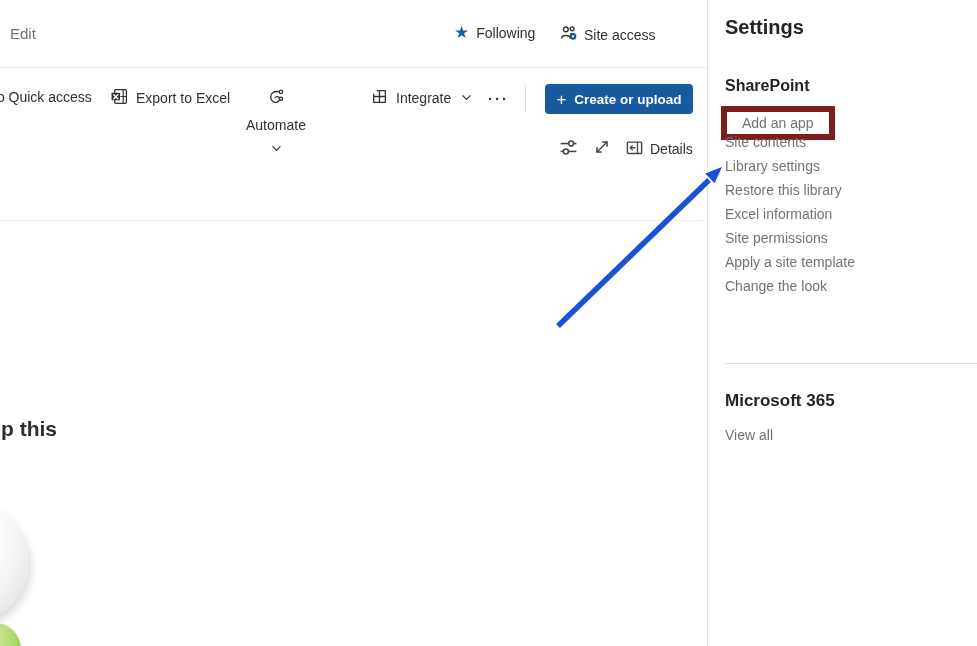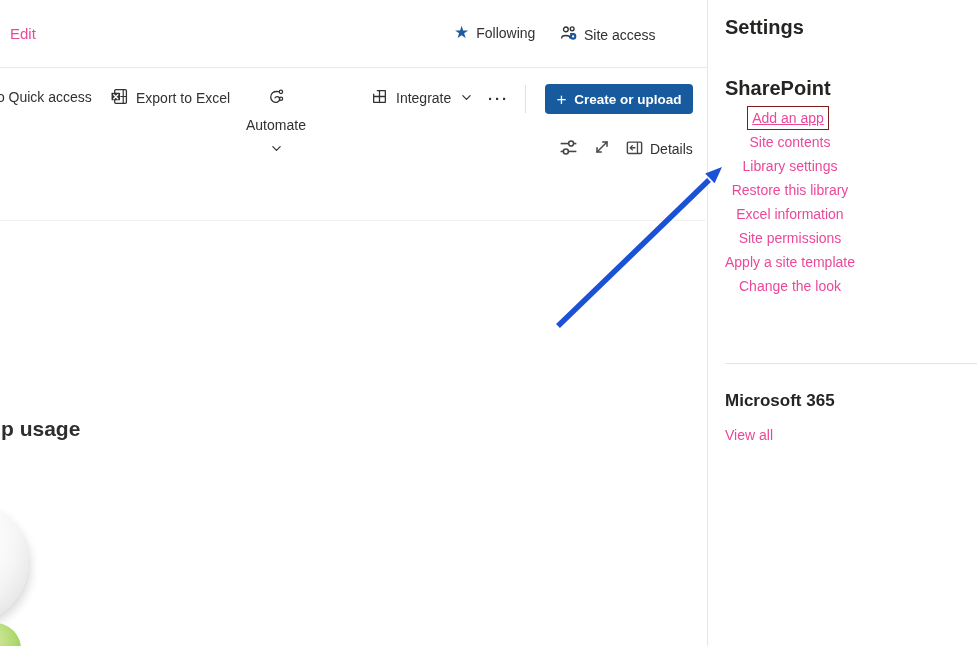--- a/index.html
+++ b/index.html
@@ -3,44 +3,44 @@
 <meta charset="utf-8">
 <style>
   * { margin:0; padding:0; box-sizing:border-box; }
   html,body { width:977px; height:646px; }
   body {
     position:relative; overflow:hidden; background:#ffffff;
     font-family:"Liberation Sans","DejaVu Sans",sans-serif;
     color:#323130; -webkit-font-smoothing:antialiased;
   }
   .abs { position:absolute; }
-  .link { color:#ec4899; text-decoration:none; cursor:pointer;text-align:center; }
+  .link { color:#737373; text-decoration:none; cursor:pointer; }
   .hdiv { position:absolute; height:1px; background:#eceae8; }
   .row { display:flex; align-items:center; }
   .cmd { display:flex; align-items:center; gap:8px; font-size:14px; color:#323130; cursor:pointer; white-space:nowrap; }
   .cmd svg { flex:0 0 auto; }
   .chev { margin-left:2px; }
   .more-btn { font-size:15px; letter-spacing:2px; font-weight:700; color:#323130; cursor:pointer; }
   .vdiv { position:absolute; width:1px; background:#e1dfdd; }
   .create-btn {
     position:absolute; left:545px; top:84px; width:148px; height:30px;
     background:#175a9d; color:#fff; border:none; border-radius:4px;
     font-family:inherit; font-size:13.5px; font-weight:700; cursor:pointer;
     display:flex; align-items:center; justify-content:center; gap:8px;
   }
   .create-btn .plus { font-size:17px; font-weight:400; line-height:1; }
   .panel {
     position:absolute; left:707px; top:0; width:270px; height:646px;
     background:#ffffff; border-left:1px solid #e8e6e4; padding:0 0 0 17px;
   }
   .panel-title { position:absolute; left:17px; top:16px; font-size:20px; font-weight:700; color:#252423; }
-  .sec-head { font-size:20px; font-weight:700; color:#252423; }
+  .sec-head { font-size:16px; font-weight:700; color:#252423; }
   .plink { display:block; height:24px; line-height:24px; font-size:14px; }
   .plink-boxed span {
-    display:inline-block; border:1px solid #7f1d1d; padding:0 4px; margin-left:-4px; line-height:22px;text-decoration:underline;
+    display:inline-block; border:6px solid #7f1d1d; padding:0 15px; margin-left:-4px; line-height:22px;
   }
   .drop-text { position:absolute; left:1px; top:417px; font-size:21px; font-weight:600; color:#2f2e2d; }
   .plate {
     position:absolute; left:-92px; top:503px; width:120px; height:120px; border-radius:50%;
     background:radial-gradient(circle at 32% 30%, #ffffff 38%, #f4f4f4 62%, #e3e3e3 86%, #d6d6d6 100%);
     box-shadow:3px 5px 10px rgba(0,0,0,0.14);
   }
   .fruit {
     position:absolute; left:-31px; top:623px; width:52px; height:52px; border-radius:50%;
     background:radial-gradient(circle at 38% 32%, #cfe79b 15%, #aed96e 55%, #8abe3f 95%);
@@ -152,21 +152,21 @@
       <rect x="2" y="3.5" width="12" height="9.5" rx="1" stroke="#484644" stroke-width="1.2"></rect>
       <path d="M10.5,3.5 V13" stroke="#484644" stroke-width="1.1"></path>
       <path d="M8.4,8.2 H4.6 M6.2,6.4 L4.4,8.2 L6.2,10" stroke="#484644" stroke-width="1.1" stroke-linecap="round" stroke-linejoin="round"></path>
     </svg>
   </span>
   <span>Details</span>
 </div>
 
 <div class="hdiv" style="left:0; top:220px; width:706px; background:#f3f2f1;"></div>
 
-<div class="drop-text">p usage</div>
+<div class="drop-text">p this</div>
 <div class="plate"></div>
 <div class="fruit"></div>
 
 <div class="panel">
   <div class="panel-title">Settings</div>
 
   <div class="abs sec-head" style="left:17px; top:77px;">SharePoint</div>
 
   <div class="abs" style="left:17px; top:106px;">
     <a class="plink link plink-boxed"><span>Add an app</span></a>

